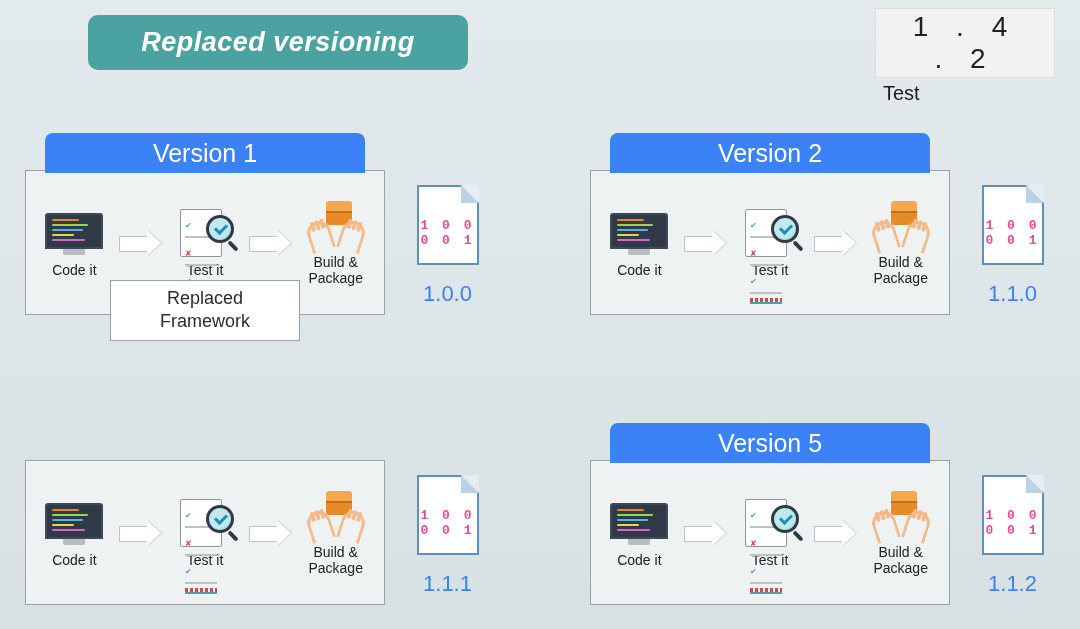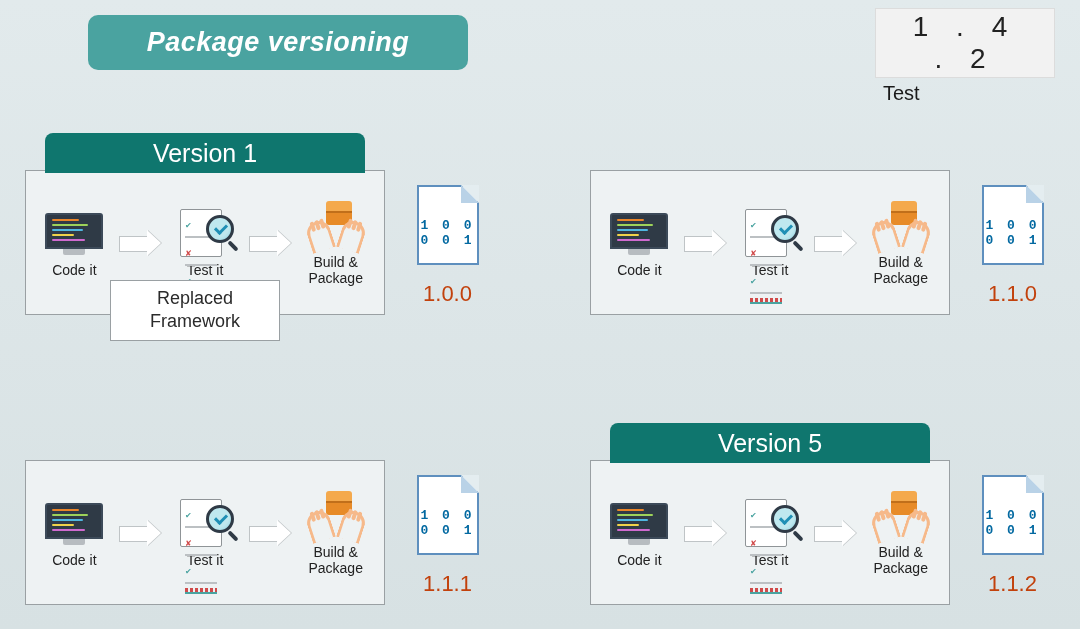--- a/index.html
+++ b/index.html
@@ -70,21 +70,21 @@
     border: 1px solid #9aa0a3;
     background: #eef2f3;
   }
   .card-header {
     position: absolute;
     left: 50%;
     transform: translateX(-50%);
     top: -38px;
     width: 320px;
     height: 40px;
-    background: #0f766e;
+    background: #3b82f6;
     border-radius: 8px 8px 0 0;
     color: #fff;
     font-size: 25px;
     font-weight: 400;
     display: flex;
     align-items: center;
     justify-content: center;
   }
 
   .stage-row {
@@ -177,32 +177,32 @@
     content: "";
     position: absolute;
     right: -2px;
     top: -2px;
     width: 0;
     height: 0;
     border-bottom: 18px solid #b9d2e7;
     border-right: 18px solid transparent;
   }
   .file .bits {
-    color: #0369a1;
+    color: #ec4899;
     font-family: "Courier New", monospace;
     font-size: 13px;
     font-weight: bold;
     line-height: 1.2;
     letter-spacing: 3px;
     text-align: center;
     white-space: pre;
   }
   .file-wrap .ver-label {
     font-size: 22px;
-    color: #c2410c;
+    color: #3b82f6;
     margin-top: 16px;
     font-family: Arial, sans-serif;
   }
 
   
   .note-box {
     position: absolute;
     background: #fff;
     border: 1px solid #9aa0a3;
     font-size: 18px;
@@ -344,27 +344,27 @@
   #card1 { left: 25px;  top: 170px; }
   #card2 { left: 590px; top: 170px; }
   #card3 { left: 25px;  top: 460px; }
   #card4 { left: 590px; top: 460px; }
 
   #file1 { left: 405px; top: 185px; }
   #file2 { left: 970px; top: 185px; }
   #file3 { left: 405px; top: 475px; }
   #file4 { left: 970px; top: 475px; }
 
-  #note1 { left: 110px; top: 280px; width: 170px; }
+  #note1 { left: 110px; top: 280px; width: 190px; }
 </style>
 </head>
 <body>
 
 <div class="title-banner">
-  <span>Package versioning</span>
+  <span>Replaced versioning</span>
 </div>
 
 <div class="legend">
   <div class="digits">1 . 4 . 2</div>
   <div class="caption">Test</div>
 </div>
 
 <div id="card1" class="card">
   <div class="card-header">Version 1</div>
   <div class="stage-row">
@@ -412,20 +412,21 @@
 <div id="note1" class="note-box">Replaced Framework</div>
 <div id="file1" class="file-wrap">
   <div class="file">
       <span class="bits">1 0 0
 0 0 1</span>
     </div>
   <div class="ver-label">1.0.0</div>
 </div>
 
 <div id="card2" class="card">
+  <div class="card-header">Version 2</div>
   <div class="stage-row">
     <div class="stage">
       <div class="icon-box">
         <div class="monitor">
             <div class="screen">
               <div class="codeline cl1"></div>
               <div class="codeline cl2"></div>
               <div class="codeline cl3"></div>
               <div class="codeline cl4"></div>
               <div class="codeline cl5"></div>

